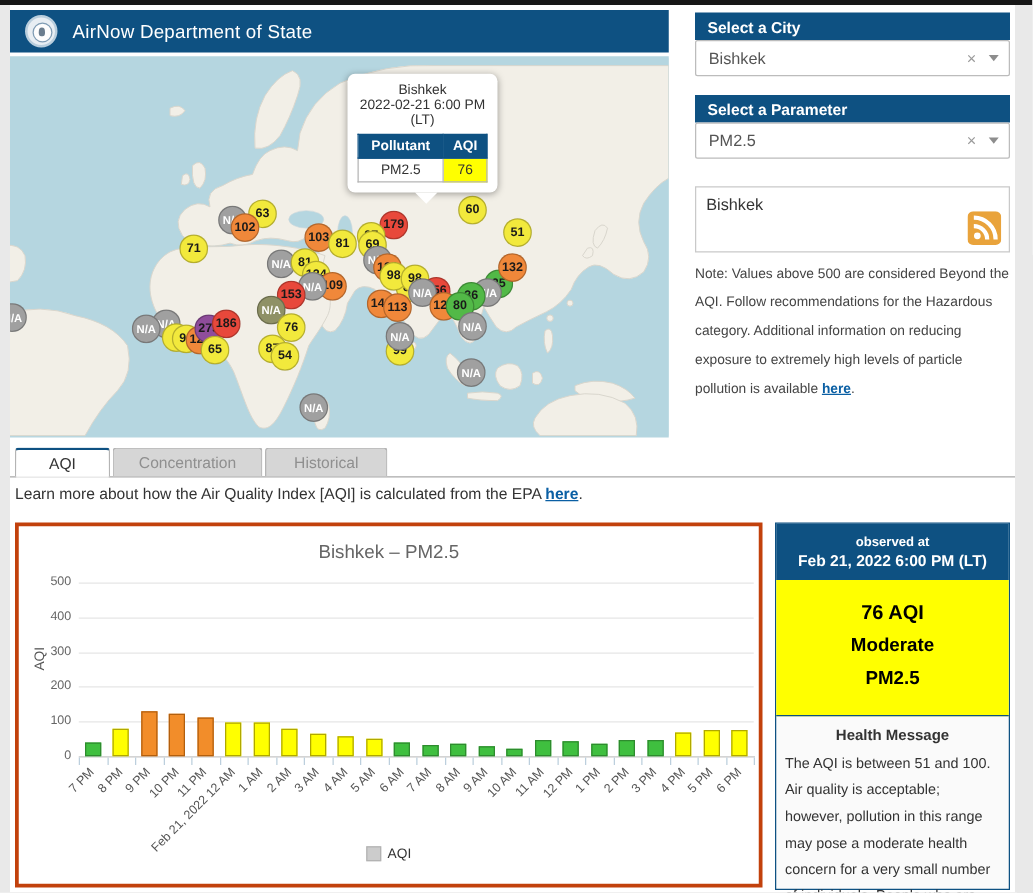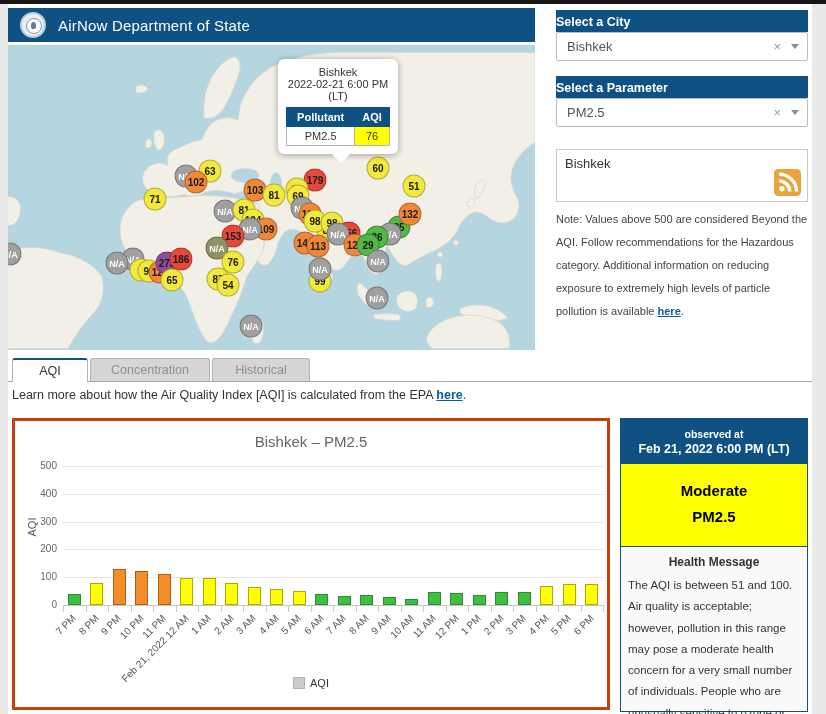--- a/index.html
+++ b/index.html
@@ -29,21 +29,21 @@
   
   #map-popup { position:absolute; left:270px; top:14px; width:120px; background:#ffffff; border-radius:6px;
     box-shadow:0 1px 6px rgba(0,0,0,.35); padding:7px 5px 8px; text-align:center; font-size:11px; color:#333; }
   #map-popup::after { content:""; position:absolute; left:54px; bottom:-9px; border-left:9px solid transparent;
     border-right:9px solid transparent; border-top:9px solid #ffffff; }
   #popup-table { width:104px; margin:5px auto 0; border-collapse:collapse; font-size:11px; }
   #popup-table th { background:#0e5182; color:#fff; font-weight:bold; padding:3px 4px; border:1px solid #0e5182; }
   #popup-table td { padding:3px 4px; border:1px solid #b5b5b5; }
 
   
-  .panel-header { background:#0e5182; color:#ffffff; font-size:12.5px; font-weight:bold; padding:5px 0; height:22px; }
+  .panel-header { background:#0e5182; color:#ffffff; font-size:12.5px; font-weight:bold; padding:5px 10px; height:22px; }
   .select-box { background:#fff; border:1px solid #bcbcbc; border-radius:2px; height:29px; display:flex; align-items:center;
     padding:0 8px 0 10px; font-size:13px; color:#555; cursor:pointer; }
   .select-box .grow { flex:1; }
   .select-clear { color:#9a9a9a; font-size:13px; margin-right:10px; cursor:pointer; }
   .select-caret { width:0; height:0; border-left:4px solid transparent; border-right:4px solid transparent; border-top:5px solid #8d8d8d; }
   #feed-box { background:#fff; border:1px solid #c9c9c9; height:53px; position:relative; padding:6px 8px; font-size:13px; color:#333; }
   #rss-icon { position:absolute; right:6px; bottom:5px; width:27px; height:27px; cursor:pointer; }
   #note { font-size:11px; color:#444; line-height:2.1; }
   a.link { color:#0a5fa4; font-weight:bold; text-decoration:underline; cursor:pointer; }
 
@@ -167,21 +167,21 @@
         <div class="marker" style="left: 391px; top: 145px; background-color: rgb(82, 185, 71); margin-top: 37px;">25</div>
         <div class="marker" style="left: 406px; top: 141px; background-color: rgb(242, 233, 60);">51</div>
         <div class="marker" style="left: 402px; top: 169px; background-color: rgb(240, 136, 58);">132</div>
         <div class="marker" style="left: 341px; top: 188px; background-color: rgb(232, 72, 59);">156</div>
         <div class="marker na" style="left: 330px; top: 189px; background-color: rgb(160, 160, 160);">N/A</div>
         <div class="marker na" style="left: 382px; top: 189px; background-color: rgb(160, 160, 160);">N/A</div>
         <div class="marker" style="left: 369px; top: 192px; background-color: rgb(82, 185, 71);">36</div>
         <div class="marker" style="left: 297px; top: 198px; background-color: rgb(240, 136, 58);">142</div>
         <div class="marker" style="left: 310px; top: 201px; background-color: rgb(240, 136, 58);">113</div>
         <div class="marker" style="left: 347px; top: 200px; background-color: rgb(240, 136, 58);">121</div>
-        <div class="marker" style="left: 360px; top: 200px; background-color: rgb(82, 185, 71);">29</div>
+        <div class="marker" style="left: 360px; top: 200px; background-color: rgb(82, 185, 71);">80</div>
         <div class="marker" style="left: 312px; top: 210px; background-color: rgb(242, 233, 60); margin-top: 26px;">99</div>
         <div class="marker na" style="left: 312px; top: 224px; background-color: rgb(160, 160, 160);">N/A</div>
         <div class="marker na" style="left: 370px; top: 216px; background-color: rgb(160, 160, 160);">N/A</div>
         <div class="marker na" style="left: 369px; top: 253px; background-color: rgb(160, 160, 160);">N/A</div>
       </div>
 
     <div id="map-popup">
       <div>Bishkek</div>
       <div>2022-02-21 6:00 PM</div>
       <div>(LT)</div>
@@ -333,19 +333,20 @@
       <div id="legend-label">AQI</div>
     </div>
   </div>
 
   <div id="cc-panel" class="abs">
     <div id="cc-header">
       <div id="cc-observed">observed at</div>
       <div id="cc-datetime">Feb 21, 2022 6:00 PM (LT)</div>
     </div>
     <div id="cc-reading">
+      <div id="cc-aqi">76 AQI</div>
       <div>Moderate</div>
       <div>PM2.5</div>
     </div>
     <div id="cc-health-title">Health Message</div>
     <div id="cc-health-text">The AQI is between 51 and 100. Air quality is acceptable; however, pollution in this range may pose a moderate health concern for a very small number of individuals. People who are unusually sensitive to ozone or particle pollution may experience respiratory symptoms.</div>
   </div>
 </div>
 
 </body></html>

